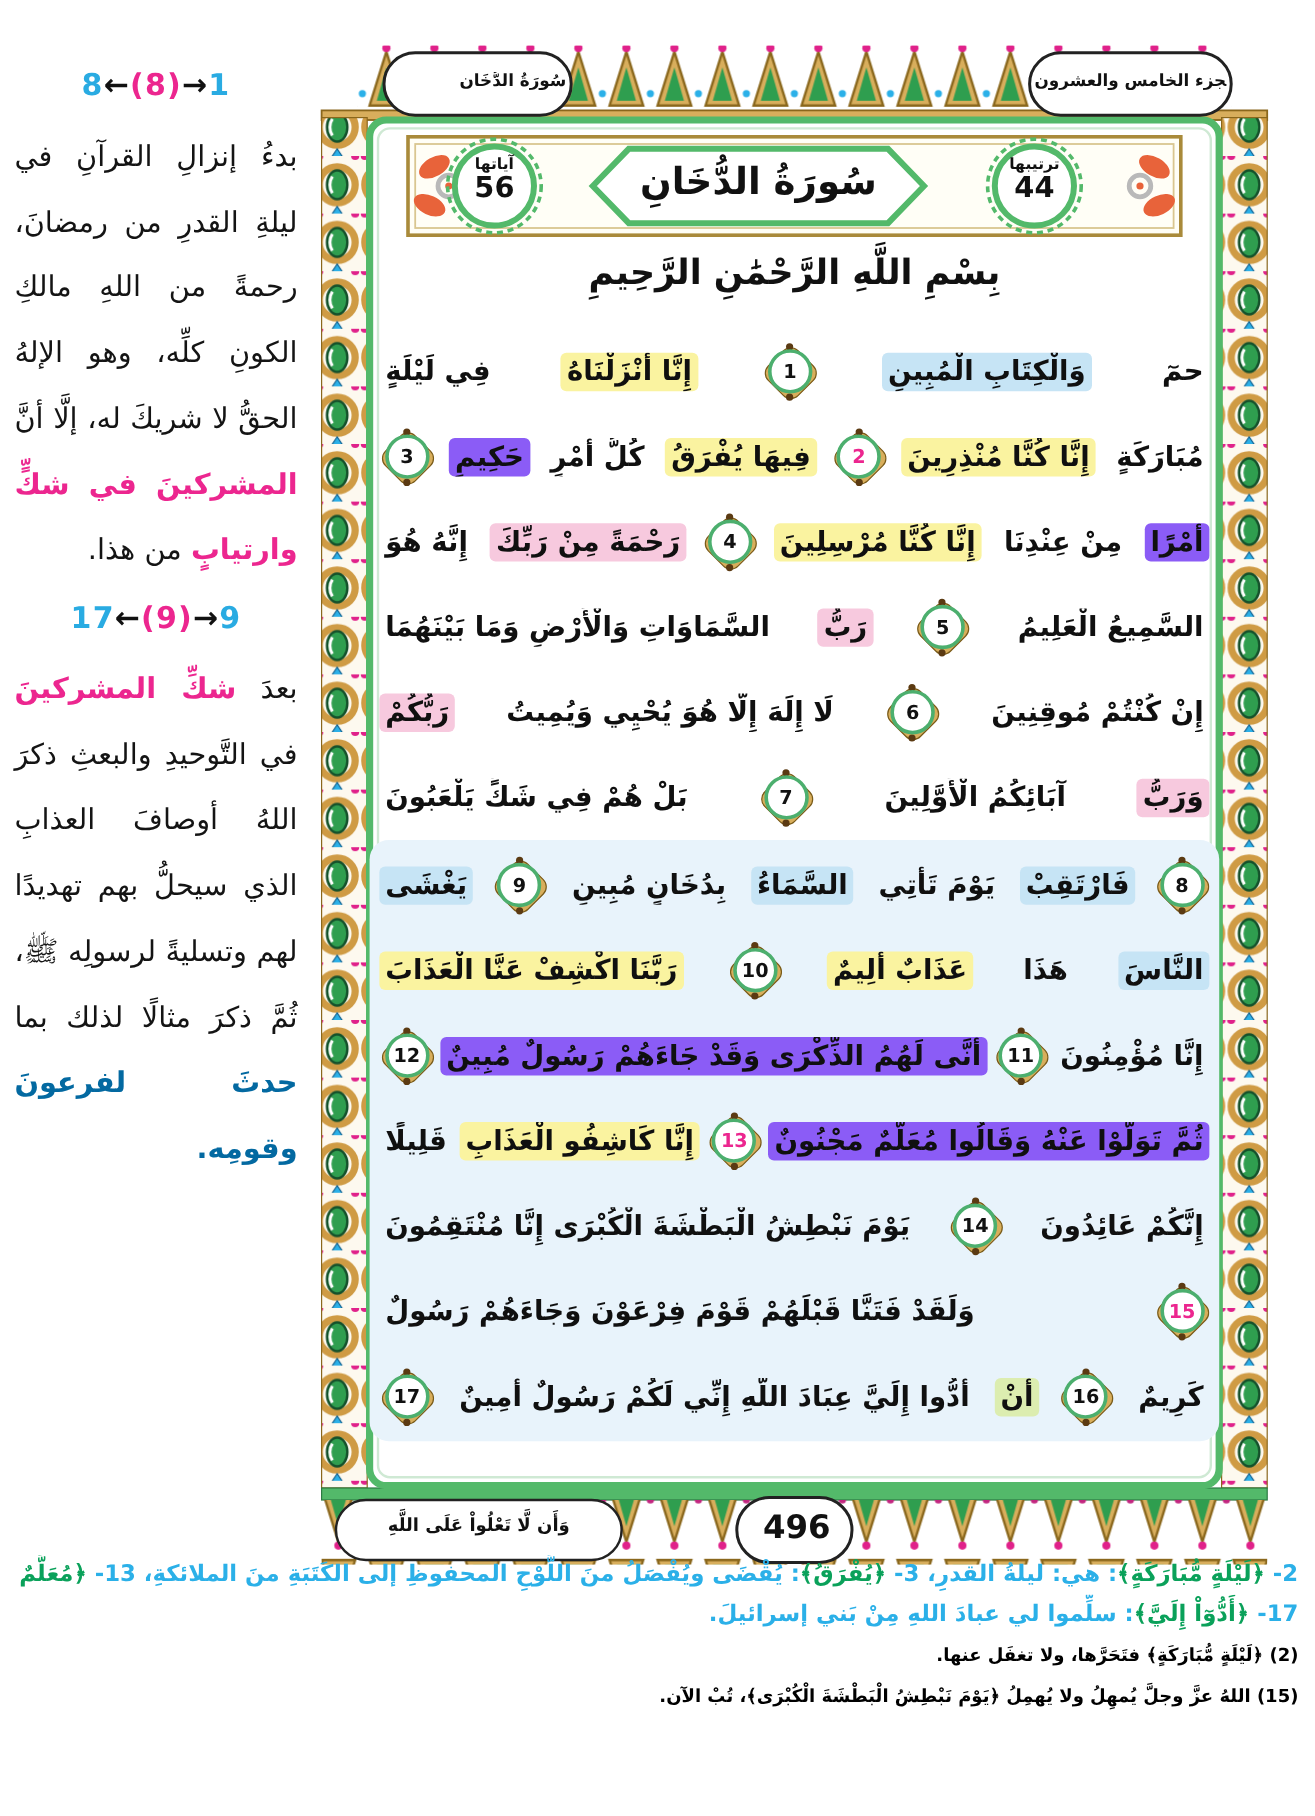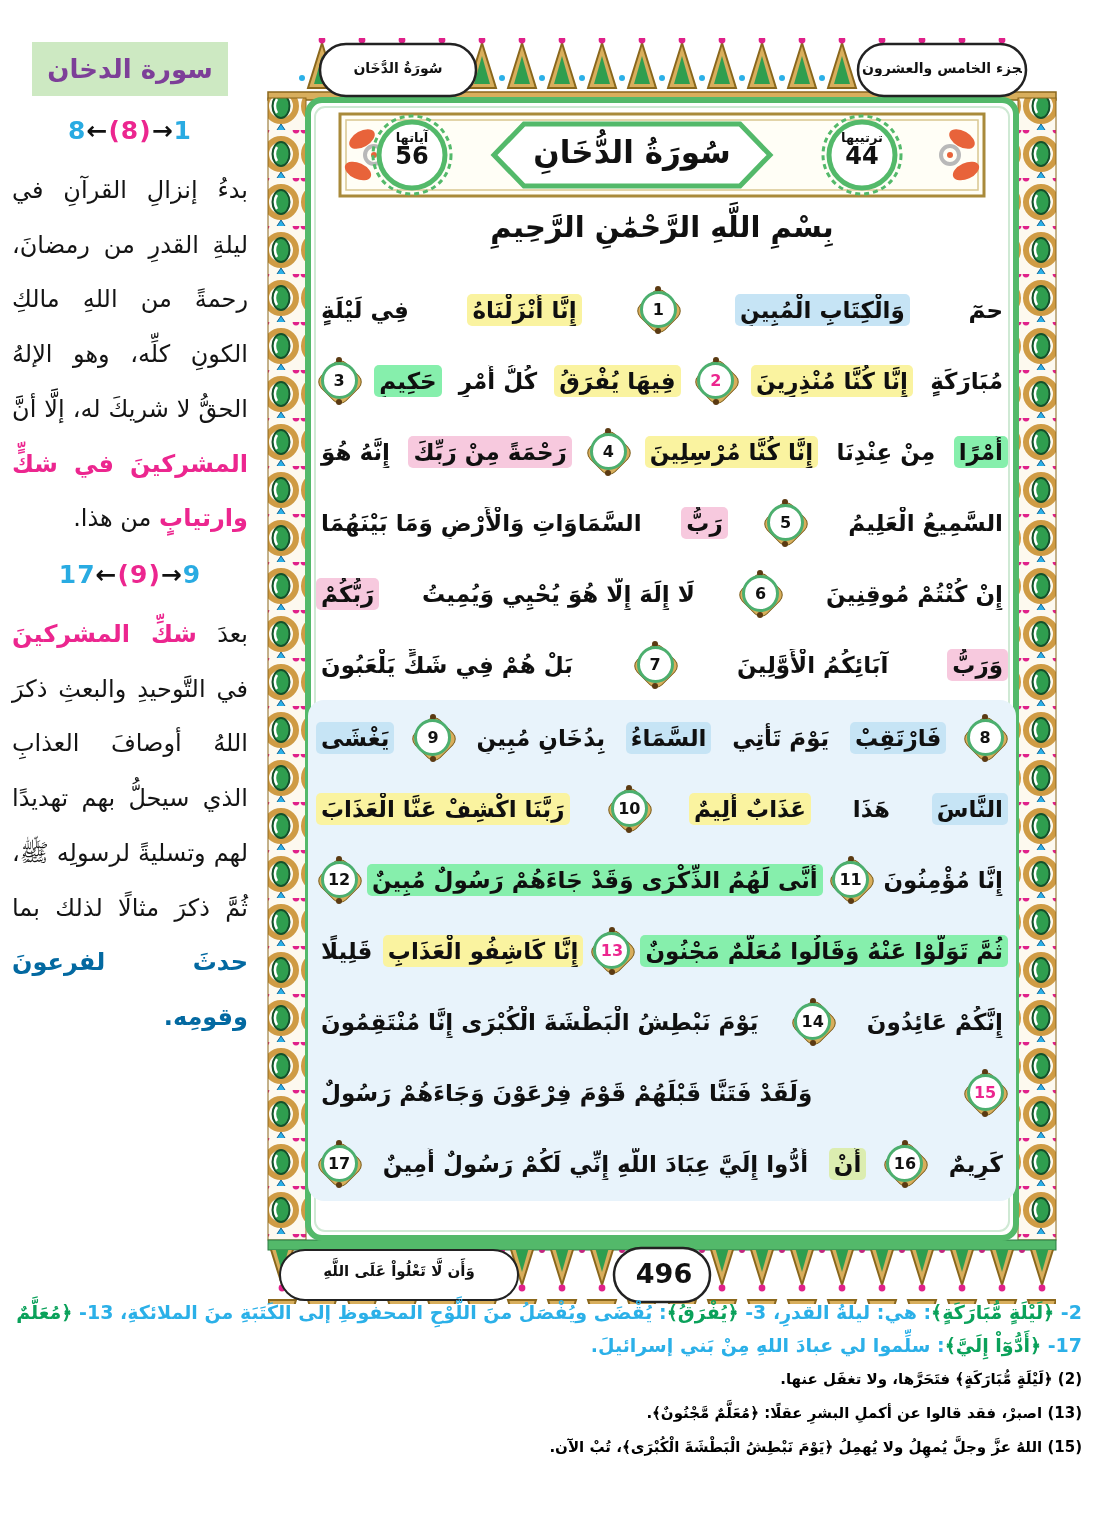--- a/index.html
+++ b/index.html
@@ -29,21 +29,21 @@
   .basmala{font-size:29px;font-weight:bold;direction:rtl;}
   .catchword{font-size:15px;font-weight:bold;direction:rtl;white-space:nowrap;}
   .pageno{font-size:27px;font-weight:bold;}
 
   
   .qarea{position:absolute;left:54px;top:240px;width:692px;}
   .qline{height:71px;display:flex;align-items:center;justify-content:space-between;
          direction:rtl;overflow:hidden;font-size:23px;font-weight:bold;color:#101010;}
   .qt{white-space:nowrap;padding:3px 5px;border-radius:5px;min-width:0;overflow:hidden;flex-shrink:1;}
   .hl-y{background:#faf3a0}.hl-b{background:#c6e4f5}.hl-p{background:#f7c9de}
-  .hl-g{background:#86efac}.hl-gr{background:#dcedb0}
+  .hl-g{background:#8b5cf6}.hl-gr{background:#dcedb0}
   .blue-sec{background:#e8f3fb;border-radius:16px;margin:0 -8px;padding:2px 8px;}
 
   
   .vm{position:relative;width:42px;height:48px;flex:0 0 auto;display:flex;
       align-items:center;justify-content:center;margin:0 2px;}
   .vm::before{content:"";position:absolute;left:4px;top:7px;width:34px;height:34px;
       background:#d8ae5c;border:1.5px solid #7a5b18;border-radius:9px;transform:rotate(45deg);}
   .vm::after{content:"";position:absolute;top:0px;left:50%;transform:translateX(-50%);
       width:6px;height:6px;border-radius:50%;background:#5b3a12;box-shadow:0 42px 0 #5b3a12;}
   .vm-n{position:relative;z-index:1;width:31px;height:31px;border-radius:50%;background:#fff;
@@ -55,21 +55,20 @@
   .footnotes{position:absolute;left:16px;right:14px;top:1296px;direction:rtl;}
   .fn{font-weight:bold;text-align:right;white-space:nowrap;overflow:hidden;}
   .fn-blue{color:#2bb0e8;font-size:19px;line-height:33px;}
   .fn-pink{color:#000000;font-size:15px;line-height:34px;}
   .fn-blue .q{color:#0aa15a;}
 </style>
 </head>
 <body>
 
 <div class="sidebar">
-  <div class="surah-label">سورة الدخان</div>
   <div class="range" id="range1"><span class="bl">8</span><span class="ar">←</span><span class="pk">(8)</span><span class="ar">→</span><span class="bl">1</span></div>
   <p class="side-para" id="para1"><span>بدءُ إنزالِ القرآنِ في ليلةِ القدرِ من رمضانَ، رحمةً من اللهِ مالكِ الكونِ كلِّه، وهو الإلهُ الحقُّ لا شريكَ له، إلَّا أنَّ </span><span class="pk">المشركينَ في شكٍّ وارتيابٍ</span><span> من هذا.</span></p>
   <div class="range" id="range2"><span class="bl">17</span><span class="ar">←</span><span class="pk">(9)</span><span class="ar">→</span><span class="bl">9</span></div>
   <p class="side-para" id="para2"><span>بعدَ </span><span class="pk">شكِّ المشركينَ</span><span> في التَّوحيدِ والبعثِ ذكرَ اللهُ أوصافَ العذابِ الذي سيحلُّ بهم تهديدًا لهم وتسليةً لرسولِه ﷺ، ثُمَّ ذكرَ مثالًا لذلك بما </span><span class="bl">حدثَ لفرعونَ وقومِه.</span></p>
 </div>
 
 <div class="page">
 
   <svg class="frame" width="800" height="1270" viewBox="0 0 800 1270">
     <defs>
@@ -133,21 +132,21 @@
 
     <circle cx="150" cy="121" r="39" fill="none" stroke="#53b96a" stroke-width="3" stroke-dasharray="5 4"></circle>
     <circle cx="150" cy="121" r="33" fill="#ffffff" stroke="#53b96a" stroke-width="5"></circle>
     <circle cx="600" cy="121" r="39" fill="none" stroke="#53b96a" stroke-width="3" stroke-dasharray="5 4"></circle>
     <circle cx="600" cy="121" r="33" fill="#ffffff" stroke="#53b96a" stroke-width="5"></circle>
 
     <rect x="18" y="1216" width="238" height="50" rx="25" fill="#ffffff" stroke="#222" stroke-width="2"></rect>
     <rect x="352" y="1214" width="96" height="54" rx="27" fill="#ffffff" stroke="#222" stroke-width="2.5"></rect>
   </svg>
 
-  <div class="overlay tab-text" style="left:62px;top:26px;width:148px;">سُورَةُ الدُّخَان</div>
+  <div class="overlay tab-text" style="left:62px;top:26px;width:148px;text-align:right;">سُورَةُ الدُّخَان</div>
   <div class="overlay tab-text" style="left:600px;top:26px;width:160px;">الجزء الخامس والعشرون</div>
 
   <div class="overlay title-text" style="left:255px;top:100px;width:230px;">سُورَةُ الدُّخَانِ</div>
 
   <div class="overlay" style="left:110px;top:96px;width:80px;">
     <div class="med-label">آياتها</div>
     <div class="med-num">56</div>
   </div>
   <div class="overlay" style="left:560px;top:96px;width:80px;">
     <div class="med-label">ترتيبها</div>
@@ -282,15 +281,14 @@
     </div>
 
   <div class="overlay catchword" style="left:26px;top:1228px;width:222px;">وَأَن لَّا تَعْلُواْ عَلَى اللَّهِ</div>
   <div class="overlay pageno" style="left:352px;top:1224px;width:100px;">496</div>
 </div>
 
 <div class="footnotes" id="footnotes">
     <div class="fn fn-blue"><span>2- </span><span class="q">﴿لَيْلَةٍ مُّبَارَكَةٍ﴾</span><span>: هي: ليلةُ القدرِ، 3- </span><span class="q">﴿يُفْرَقُ﴾</span><span>: يُقْضَى ويُفْصَلُ منَ اللَّوْحِ المحفوظِ إلى الكَتَبَةِ منَ الملائكةِ، 13- </span><span class="q">﴿مُعَلَّمٌ﴾</span></div>
     <div class="fn fn-blue"><span>17- </span><span class="q">﴿أَدُّوٓاْ إِلَيَّ﴾</span><span>: سلِّموا لي عبادَ اللهِ مِنْ بَني إسرائيلَ.</span></div>
     <div class="fn fn-pink"><span>(2) </span><span class="q">﴿لَيْلَةٍ مُّبَارَكَةٍ﴾</span><span> فتَحَرَّها، ولا تغفَل عنها.</span></div>
-    <div class="fn fn-pink"><span>(13) اصبرْ، فقد قالوا عن أكملِ البشرِ عقلًا: </span><span class="q">﴿مُعَلَّمٌ مَّجْنُونٌ﴾</span><span>.</span></div>
     <div class="fn fn-pink"><span>(15) اللهُ عزَّ وجلَّ يُمهِلُ ولا يُهمِلُ </span><span class="q">﴿يَوْمَ نَبْطِشُ الْبَطْشَةَ الْكُبْرَى﴾</span><span>، تُبْ الآن.</span></div>
   </div>
 
 </body></html>

